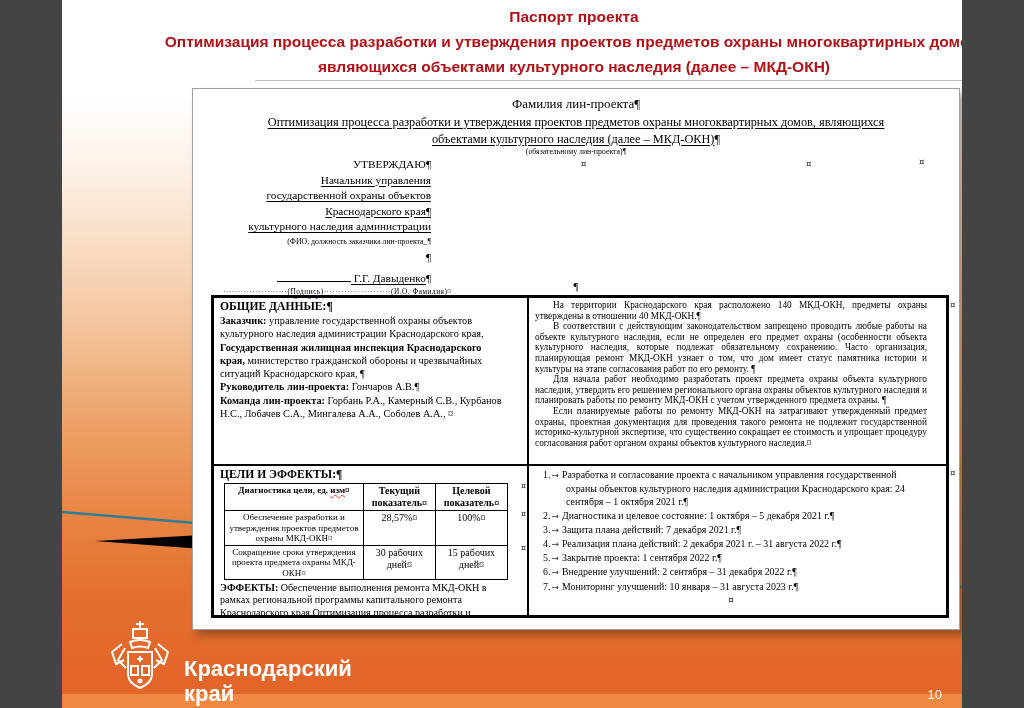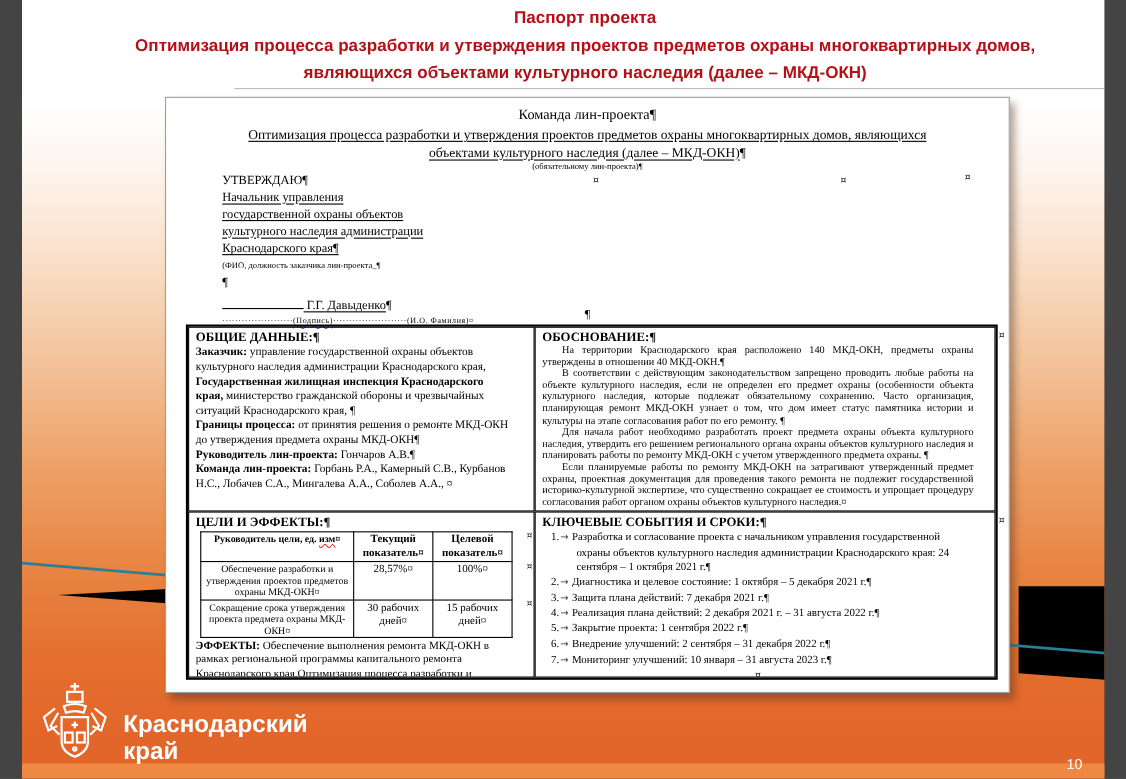--- a/index.html
+++ b/index.html
@@ -1,16 +1,16 @@
 <!DOCTYPE html>
 <html><head>
 <meta charset="utf-8">
 <style>
   html,body{margin:0;padding:0;background:#444;}
-  .slide{position:relative;width:984px;height:708px;overflow:hidden;margin:0 auto;
+  .slide{position:relative;width:900px;height:708px;overflow:hidden;margin:0 auto;
     font-family:"Liberation Sans",sans-serif;
     background:linear-gradient(180deg,#ffffff 0%,#ffffff 13%,#fdf4ec 22%,#f9e0c9 33%,#f3c49c 46%,#eda167 60%,#e88443 73%,#e4702f 84%,#e2662a 94%,#e2662a 100%);}
   .footer-band{position:absolute;left:0;bottom:0;width:1024px;height:14px;background:#ee8843;}
   .decor{position:absolute;left:0;top:0;z-index:1;}
   .hr-top{position:absolute;left:193px;top:80px;width:825px;height:1px;background:#bdbdbd;z-index:1;}
 
   
   .slide-title{position:absolute;left:0;top:4px;width:1024px;text-align:center;z-index:2;
     color:#b11117;font-weight:bold;font-size:15.5px;line-height:25px;}
 
@@ -18,22 +18,22 @@
   .page{position:absolute;left:130px;top:88px;width:766px;height:540px;background:#ffffff;
     border:1px solid #9e9e9e;box-shadow:5px 6px 7px rgba(80,50,30,.45);z-index:2;
     font-family:"Liberation Serif",serif;color:#000;}
   .doc-head{position:absolute;left:0;top:7px;width:100%;text-align:center;}
   .dh-line1{font-size:13px;}
   .dh-title{width:672px;margin:2px auto 0;font-size:12.3px;line-height:16.5px;}
   .u{text-decoration:underline;text-underline-offset:2px;}
   .dh-caption{font-size:7.8px;margin-top:0px;}
   .mark{position:absolute;font-size:8.5px;color:#222;font-family:"DejaVu Sans",sans-serif;}
 
-  .approve{position:absolute;left:30px;top:68px;width:208px;text-align:left;
-    font-size:11.3px;line-height:15.5px;margin-left:21px;}
+  .approve{position:absolute;left:30px;top:68px;width:208px;text-align:right;
+    font-size:11.3px;line-height:15.5px;}
   .approve .small{font-size:7.8px;line-height:10px;margin-top:2px;}
   .sig-row{margin-top:6px;white-space:nowrap;}
   .sig-line{display:inline-block;width:74px;border-bottom:1px solid #000;height:9px;}
   .sig-caption{font-size:7.3px;line-height:9px;letter-spacing:.5px;white-space:nowrap;}
   .sp-blue{text-decoration:underline;text-decoration-style:wavy;text-decoration-color:#4a6fd4;text-decoration-thickness:1px;}
   .sp-red{text-decoration:underline;text-decoration-style:wavy;text-decoration-color:#e23a3a;text-decoration-thickness:1px;}
   .center-pilcrow{position:absolute;left:0;top:191px;width:100%;text-align:center;font-size:11px;}
 
   
   .main-table{position:absolute;left:18px;top:206px;width:738px;height:323px;
@@ -53,21 +53,21 @@
   
   .goals-table{border-collapse:collapse;margin:1px 0 0 4px;}
   .goals-table td{border:1px solid #000;text-align:center;vertical-align:top;padding:1px 2px;}
   .gt-h{font-weight:bold;font-size:10px;line-height:11.5px;}
   .gt-name{font-size:9px;line-height:10.5px;width:154px;}
   .gt-val{font-size:10px;line-height:12px;width:70px;}
   .effects{margin:2px 0 0;font-size:10.1px;line-height:12.3px;}
   .cmark{position:absolute;right:1px;font-size:8px;font-family:"DejaVu Sans",sans-serif;color:#222;}
 
   
-  .logo{position:absolute;left:16px;top:620px;z-index:3;display:flex;align-items:center;}
+  .logo{position:absolute;left:46px;top:620px;z-index:3;display:flex;align-items:flex-end;}
   .logo-text{margin-left:12px;margin-top:14px;color:#fff;font-weight:bold;font-size:22px;line-height:25px;font-family:"Liberation Sans",sans-serif;}
   .page-number{position:absolute;right:20px;bottom:6px;color:#fff;font-size:13px;z-index:3;margin-left:48px;}
 </style>
 </head>
 <body>
 
 <div class="slide">
 
   <svg class="decor" width="1024" height="708" viewBox="0 0 1024 708">
     <polygon points="33,541 140,535 140,549" fill="#000000"></polygon>
@@ -79,66 +79,64 @@
 
   <div class="slide-title">
     <div>Паспорт  проекта</div>
     <div>Оптимизация процесса разработки и утверждения проектов предметов охраны многоквартирных домов,</div>
     <div>являющихся объектами культурного наследия (далее – МКД-ОКН)</div>
   </div>
 
   <div class="page">
 
     <div class="doc-head">
-      <div class="dh-line1">Команда лин-проекта¶</div>
+      <div class="dh-line1">Фамилия лин-проекта¶</div>
       <div class="dh-title"><span class="u">Оптимизация процесса разработки и утверждения проектов предметов охраны многоквартирных домов, являющихся объектами культурного наследия (далее – МКД-ОКН)</span><span>¶</span></div>
       <div class="dh-caption">(обязательному лин-проекта)¶</div>
     </div>
     <span class="mark" style="left:388px;top:70px;">¤</span>
     <span class="mark" style="left:613px;top:70px;">¤</span>
     <span class="mark" style="left:726px;top:68px;">¤</span>
 
     <div class="approve">
       <div>УТВЕРЖДАЮ¶</div>
       <div class="u">Начальник управления</div>
       <div class="u">государственной охраны объектов</div>
+      <div class="u">Краснодарского края¶</div>
       <div class="u">культурного наследия администрации</div>
-      <div class="u">Краснодарского края¶</div>
       <div class="small">(ФИО, должность заказчика лин-проекта_¶</div>
       <div style="margin-top:3px;">¶</div>
       <div class="sig-row"><span class="sig-line"></span><span class="u"> Г.Г. Давыденко</span><span>¶</span></div>
       <div class="sig-caption"><span>······················</span><span class="sp-blue">(Подпись)</span><span>·······················</span><span>(И.О. Фамилия)¤</span></div>
     </div>
 
     <div class="center-pilcrow">¶</div>
 
     <div class="main-table">
 
       <div class="cell cell-a">
         <div class="sec-title">ОБЩИЕ ДАННЫЕ:¶</div>
         <p><b>Заказчик:</b><span> управление государственной охраны объектов культурного наследия администрации Краснодарского края, </span><b>Государственная жилищная инспекция Краснодарского края,</b><span> министерство гражданской обороны и чрезвычайных ситуаций Краснодарского края, ¶</span></p>
-        <p><b>Границы процесса:</b><span> от принятия решения о ремонте МКД-ОКН до утверждения предмета охраны МКД-ОКН¶</span></p>
         <p><b>Руководитель лин-проекта:</b><span> Гончаров А.В.¶</span></p>
         <p><b>Команда лин-проекта:</b><span> Горбань Р.А., Камерный С.В., Курбанов Н.С., Лобачев С.А., Мингалева А.А., Соболев А.А., ¤</span></p>
       </div>
 
       <div class="cell cell-b">
-        <div class="sec-title">ОБОСНОВАНИЕ:¶</div>
         <p>На территории Краснодарского края расположено 140 МКД-ОКН, предметы охраны утверждены в отношении 40 МКД-ОКН.¶</p>
         <p>В соответствии с действующим законодательством запрещено проводить любые работы на объекте культурного наследия, если не определен его предмет охраны (особенности объекта культурного наследия, которые подлежат обязательному сохранению. Часто организация, планирующая ремонт МКД-ОКН узнает о том, что дом имеет статус памятника истории и культуры на этапе согласования работ по его ремонту. ¶</p>
         <p>Для начала работ необходимо разработать проект предмета охраны объекта культурного наследия, утвердить его решением регионального органа охраны объектов культурного наследия и планировать работы по ремонту МКД-ОКН с учетом утвержденного предмета охраны. ¶</p>
         <p>Если планируемые работы по ремонту МКД-ОКН на затрагивают утвержденный предмет охраны, проектная документация для проведения такого ремонта не подлежит государственной историко-культурной экспертизе, что существенно сокращает ее стоимость и упрощает процедуру согласования работ органом охраны объектов культурного наследия.¤</p>
       </div>
 
       <div class="cell cell-c">
         <div class="sec-title">ЦЕЛИ И ЭФФЕКТЫ:¶</div>
         <table class="goals-table">
           <tbody>
               <tr>
-            <td class="gt-h gt-name"><span>Руководитель цели, ед. </span><span class="sp-red">изм</span><span>¤</span></td>
+            <td class="gt-h gt-name"><span>Диагностика цели, ед. </span><span class="sp-red">изм</span><span>¤</span></td>
             <td class="gt-h gt-val">Текущий показатель¤</td>
             <td class="gt-h gt-val">Целевой показатель¤</td>
           </tr>
           <tr>
             <td class="gt-name">Обеспечение разработки и утверждения проектов предметов охраны МКД-ОКН¤</td>
             <td class="gt-val">28,57%¤</td>
             <td class="gt-val">100%¤</td>
           </tr>
           <tr>
             <td class="gt-name">Сокращение срока утверждения проекта предмета охраны МКД-ОКН¤</td>
@@ -147,21 +145,20 @@
           </tr>
         </tbody>
           </table>
         <span class="cmark" style="top:16px;">¤</span>
         <span class="cmark" style="top:44px;">¤</span>
         <span class="cmark" style="top:78px;">¤</span>
         <p class="effects"><b>ЭФФЕКТЫ:</b><span> Обеспечение выполнения ремонта МКД-ОКН в рамках региональной программы капитального ремонта Краснодарского </span><span class="sp-red">края.Оптимизация</span><span> процесса разработки и утверждения проектов предмета охраны МКД-ОКН ¤</span></p>
       </div>
 
       <div class="cell cell-d">
-        <div class="sec-title">КЛЮЧЕВЫЕ СОБЫТИЯ И СРОКИ:¶</div>
         <p class="kv-item"><span>1.</span><span class="tab-arrow">→</span><span>Разработка и согласование проекта с начальником управления государственной охраны объектов культурного наследия администрации Краснодарского края: 24 сентября – 1 октября 2021 г.¶</span></p>
         <p class="kv-item"><span>2.</span><span class="tab-arrow">→</span><span>Диагностика и целевое состояние: 1 октября – 5 декабря 2021 г.¶</span></p>
         <p class="kv-item"><span>3.</span><span class="tab-arrow">→</span><span>Защита плана действий: 7 декабря 2021 г.¶</span></p>
         <p class="kv-item"><span>4.</span><span class="tab-arrow">→</span><span>Реализация плана действий: 2 декабря 2021 г. – 31 августа 2022 г.¶</span></p>
         <p class="kv-item"><span>5.</span><span class="tab-arrow">→</span><span>Закрытие проекта: 1 сентября 2022 г.¶</span></p>
         <p class="kv-item"><span>6.</span><span class="tab-arrow">→</span><span>Внедрение улучшений: 2 сентября – 31 декабря 2022 г.¶</span></p>
         <p class="kv-item"><span>7.</span><span class="tab-arrow">→</span><span>Мониторинг улучшений: 10 января – 31 августа 2023 г.¶</span></p>
         <div class="kv-end">¤</div>
       </div>
     </div>

